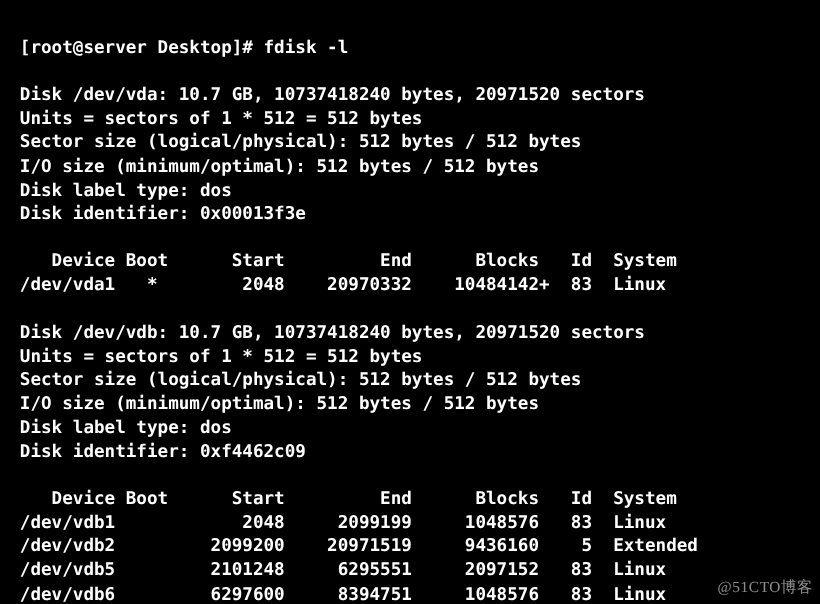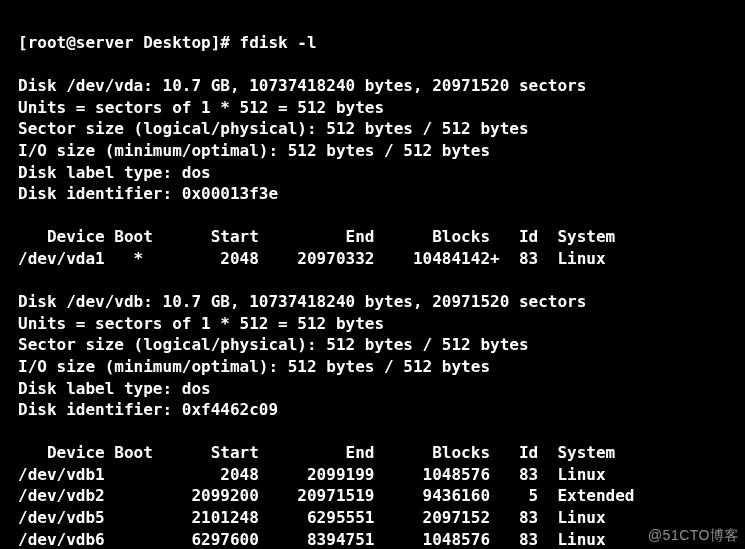--- a/index.html
+++ b/index.html
@@ -18,21 +18,21 @@
   pre.term {
     margin: 16px;
     padding: 16px 2px 2px 2px;
     white-space: pre;
     letter-spacing: 0;
   }
   .watermark {
     position: absolute;
     bottom: 4px;
     right: 6px;
-    font-family: Liberation Sans, sans-serif;
+    font-family: Liberation Serif, serif;
     font-size: 14px;
     font-weight: normal;
     color: rgba(255,255,255,0.55);
     letter-spacing: 0.5px;
   }
 </style>
 </head>
 <body>
 
 <pre class="term"><span>[root@server Desktop]# fdisk -l</span>

